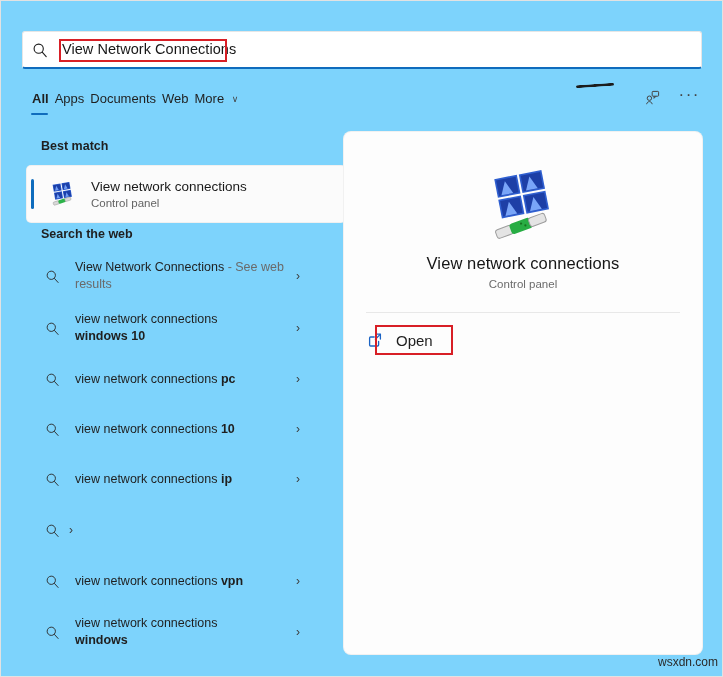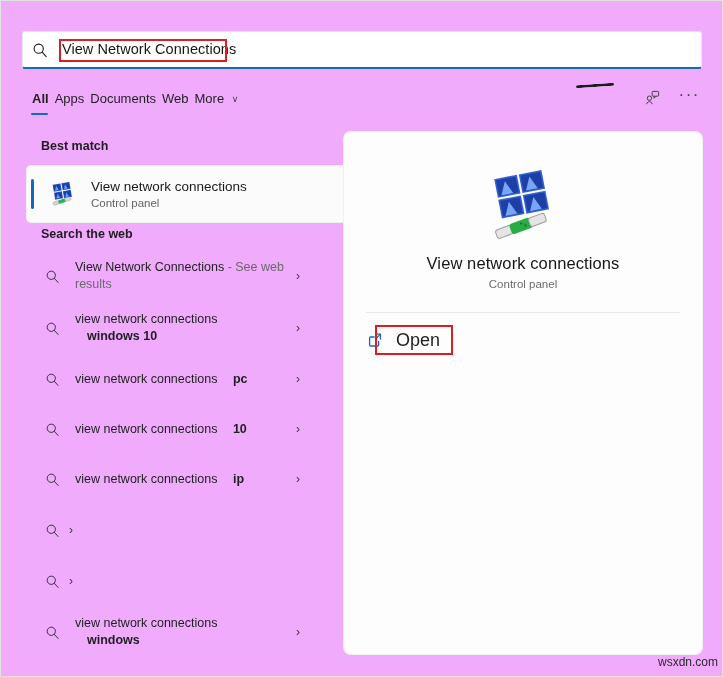--- a/index.html
+++ b/index.html
@@ -11,21 +11,21 @@
     height: 677px;
     background: #ffffff;
     font-family: "Liberation Sans", sans-serif;
     overflow: hidden;
   }
 
   #root {
     position: relative;
     width: 723px;
     height: 677px;
-    background: #f0abfc;
+    background: #7dd3fc;
     box-sizing: border-box;
     border: 1px solid #e2e2e2;
     overflow: hidden;
   }
 
   
   .searchbar {
     position: absolute;
     left: 21px;
     top: 30px;
@@ -231,21 +231,20 @@
   .web-label {
     margin-left: 12px;
     font-size: 12.5px;
     color: #1f1f1f;
     line-height: 17px;
     flex: 1;
     max-width: 215px;
   }
   .web-label b {
     font-weight: 700;
-    margin-left: 12px;
   }
   .web-label .grey {
     color: #6a6a6a;
   }
   .chev-right {
     flex: none;
     font-size: 12px;
     color: #3c3c3c;
     margin-left: 6px;
   }
@@ -303,21 +302,21 @@
   }
   .open-ico {
     width: 22px;
     height: 22px;
     display: flex;
     align-items: center;
     justify-content: center;
     flex: none;
   }
   .open-label {
-    font-size: 18px;
+    font-size: 15px;
     color: #1f1f1f;
     margin-left: 10px;
   }
   .redbox.open {
     left: 15px;
     top: 0px;
     width: 78px;
     height: 30px;
   }
 
@@ -485,20 +484,21 @@
         <span class="chev-right">›</span>
       </div>
 
       <div class="web-item">
         <span class="mag">
           <svg width="15" height="15" viewBox="0 0 16 16" fill="none" aria-hidden="true">
             <circle cx="6.7" cy="6.7" r="4.4" stroke="#2b2b2b" stroke-width="1"></circle>
             <line x1="10.1" y1="10.1" x2="14" y2="14.4" stroke="#2b2b2b" stroke-width="1" stroke-linecap="round"></line>
           </svg>
         </span>
+        <span class="web-label"><span>view network connections </span><b>vpn</b></span>
         <span class="chev-right">›</span>
       </div>
 
       <div class="web-item tall">
         <span class="mag">
           <svg width="15" height="15" viewBox="0 0 16 16" fill="none" aria-hidden="true">
             <circle cx="6.7" cy="6.7" r="4.4" stroke="#2b2b2b" stroke-width="1"></circle>
             <line x1="10.1" y1="10.1" x2="14" y2="14.4" stroke="#2b2b2b" stroke-width="1" stroke-linecap="round"></line>
           </svg>
         </span>

